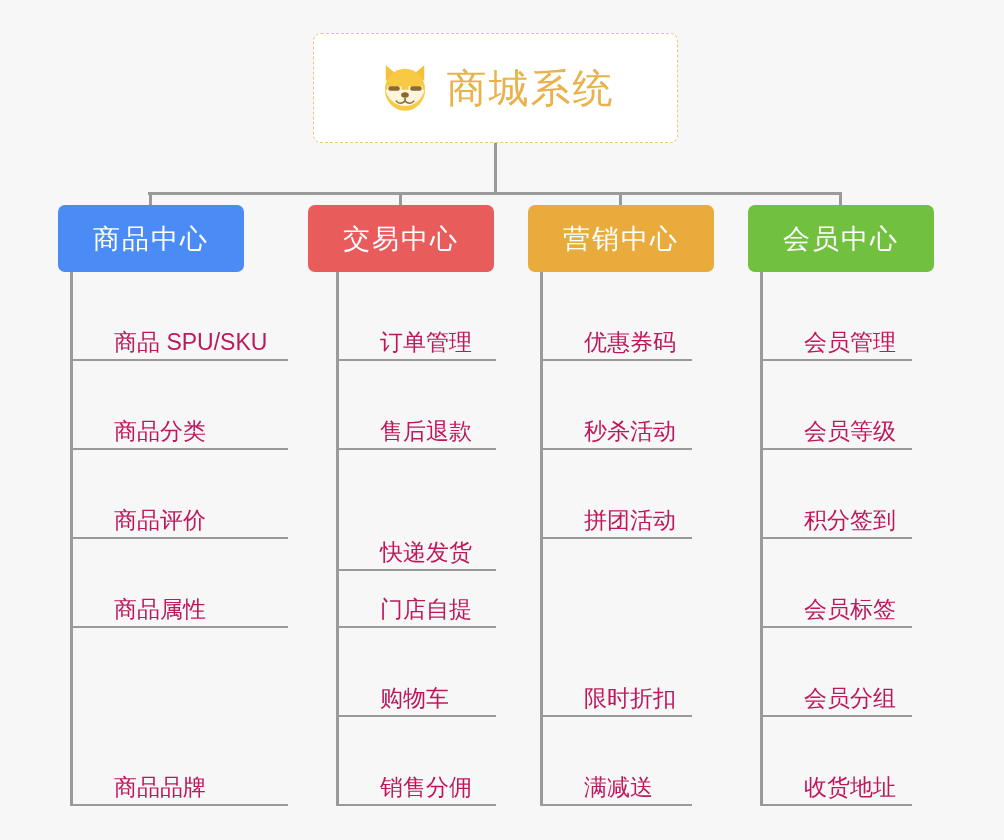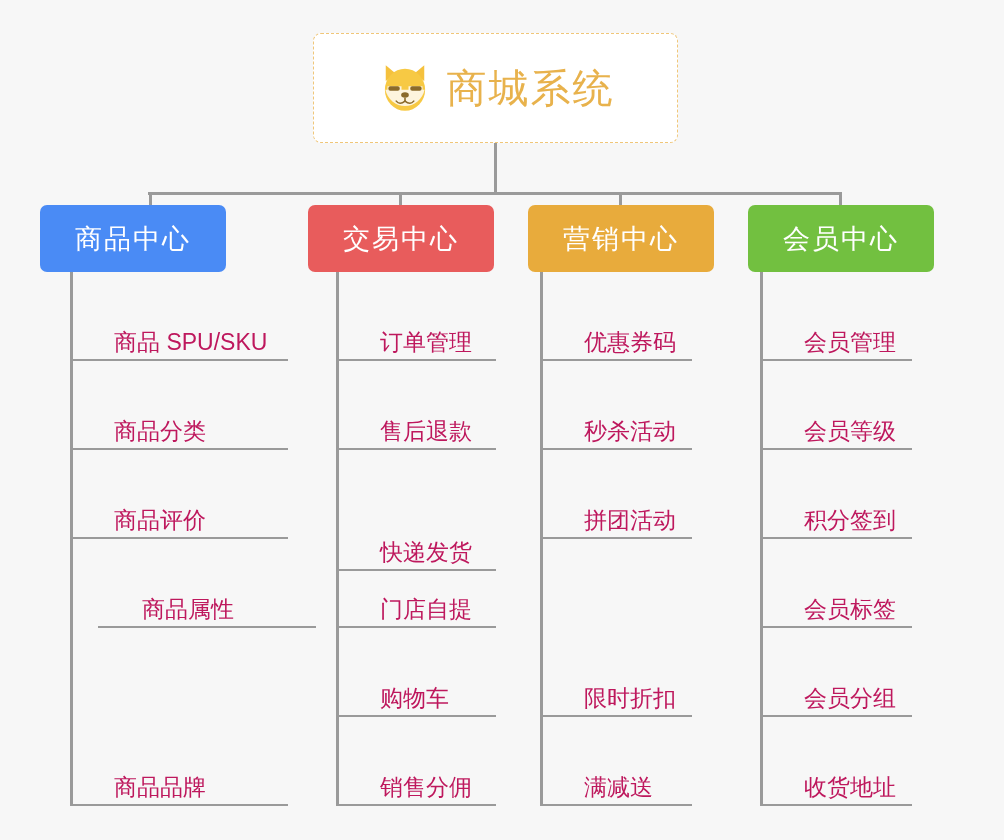--- a/index.html
+++ b/index.html
@@ -86,38 +86,38 @@
       <path d="M32 47 q-6 5 -10 0" stroke="#8a6a2a" stroke-width="1.8" fill="none" stroke-linecap="round"></path>
       <path d="M32 47 q6 5 10 0" stroke="#8a6a2a" stroke-width="1.8" fill="none" stroke-linecap="round"></path>
     </svg>
     <div class="root-title">商城系统</div>
   </div>
 
   <div class="conn stem-v"></div>
   <div class="conn bar-h"></div>
 
 <div class="drop" style="left: 149px;"></div>
-    <div class="cat-box" style="left: 40px; width: 186px; background: rgb(74, 139, 245);">
+    <div class="cat-box" style="left: 58px; width: 186px; background: rgb(74, 139, 245);">
       <span>商品中心</span>
     </div>
     <div class="column" style="left: 70px; width: 218px; height: 534px;">
       <div class="spine" style="height: 534px;"></div>
       <div class="leaf" style="top: 0px; width: 218px;">
         <div class="leaf-label">商品 SPU/SKU</div>
         <div class="leaf-rule" style="width: 218px;"></div>
       </div>
       <div class="leaf" style="top: 89px; width: 218px;">
         <div class="leaf-label">商品分类</div>
         <div class="leaf-rule" style="width: 218px;"></div>
       </div>
       <div class="leaf" style="top: 178px; width: 218px;">
         <div class="leaf-label">商品评价</div>
         <div class="leaf-rule" style="width: 218px;"></div>
       </div>
-      <div class="leaf" style="top: 267px; width: 218px; margin-left: 28px;">
+      <div class="leaf" style="top: 267px; width: 218px;">
         <div class="leaf-label">商品属性</div>
         <div class="leaf-rule" style="width: 218px;"></div>
       </div>
       <div class="leaf" style="top: 445px; width: 218px;">
         <div class="leaf-label">商品品牌</div>
         <div class="leaf-rule" style="width: 218px;"></div>
       </div>
     </div>
     <div class="drop" style="left: 399px;"></div>
     <div class="cat-box" style="left: 308px; width: 186px; background: rgb(232, 92, 92);">

